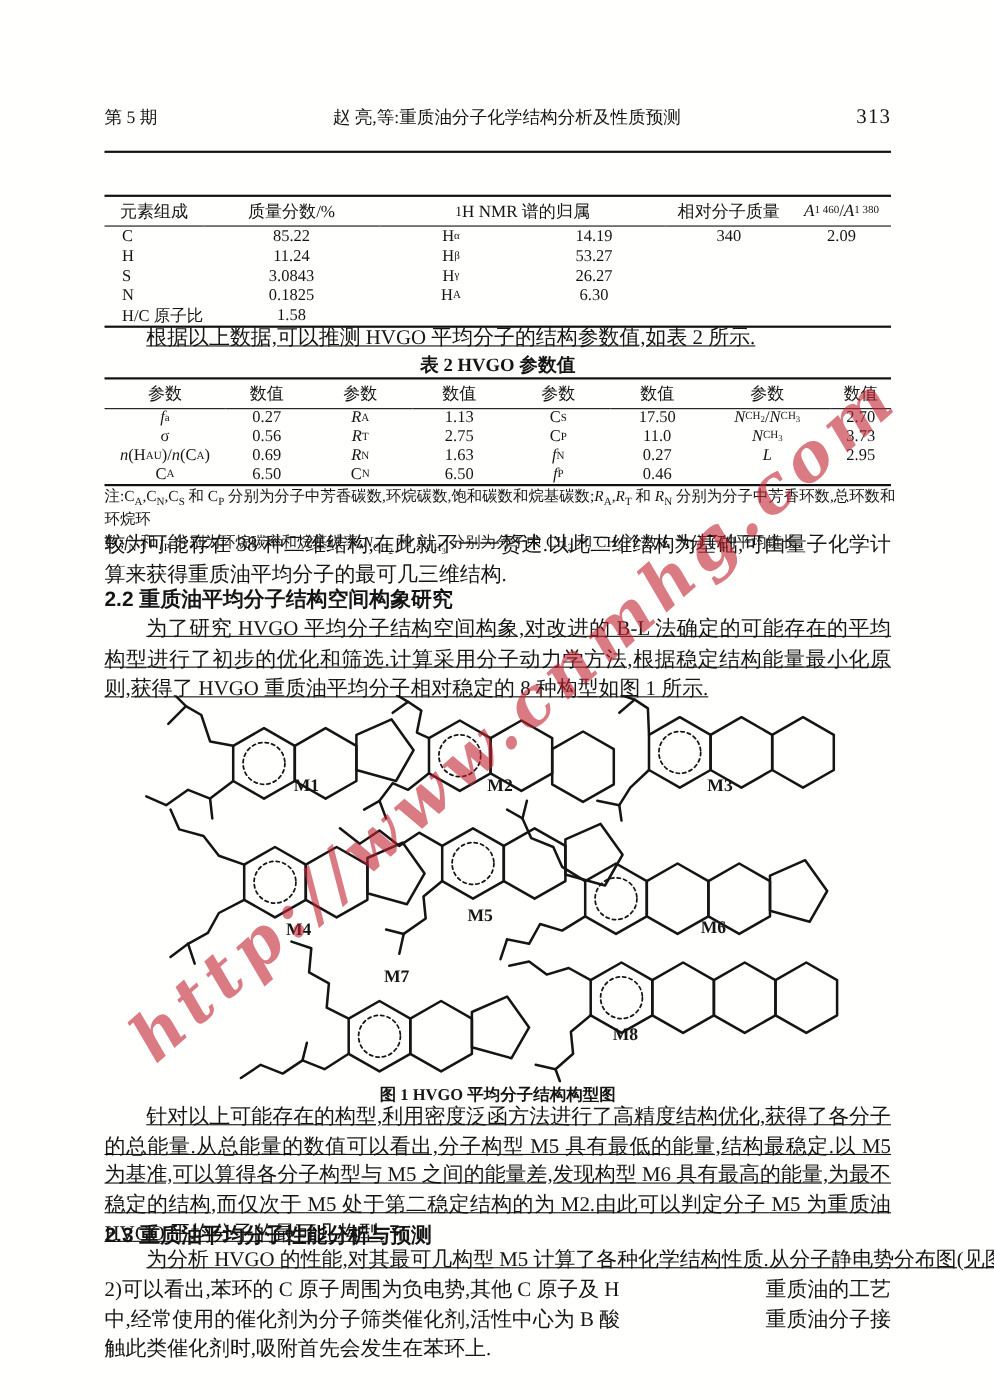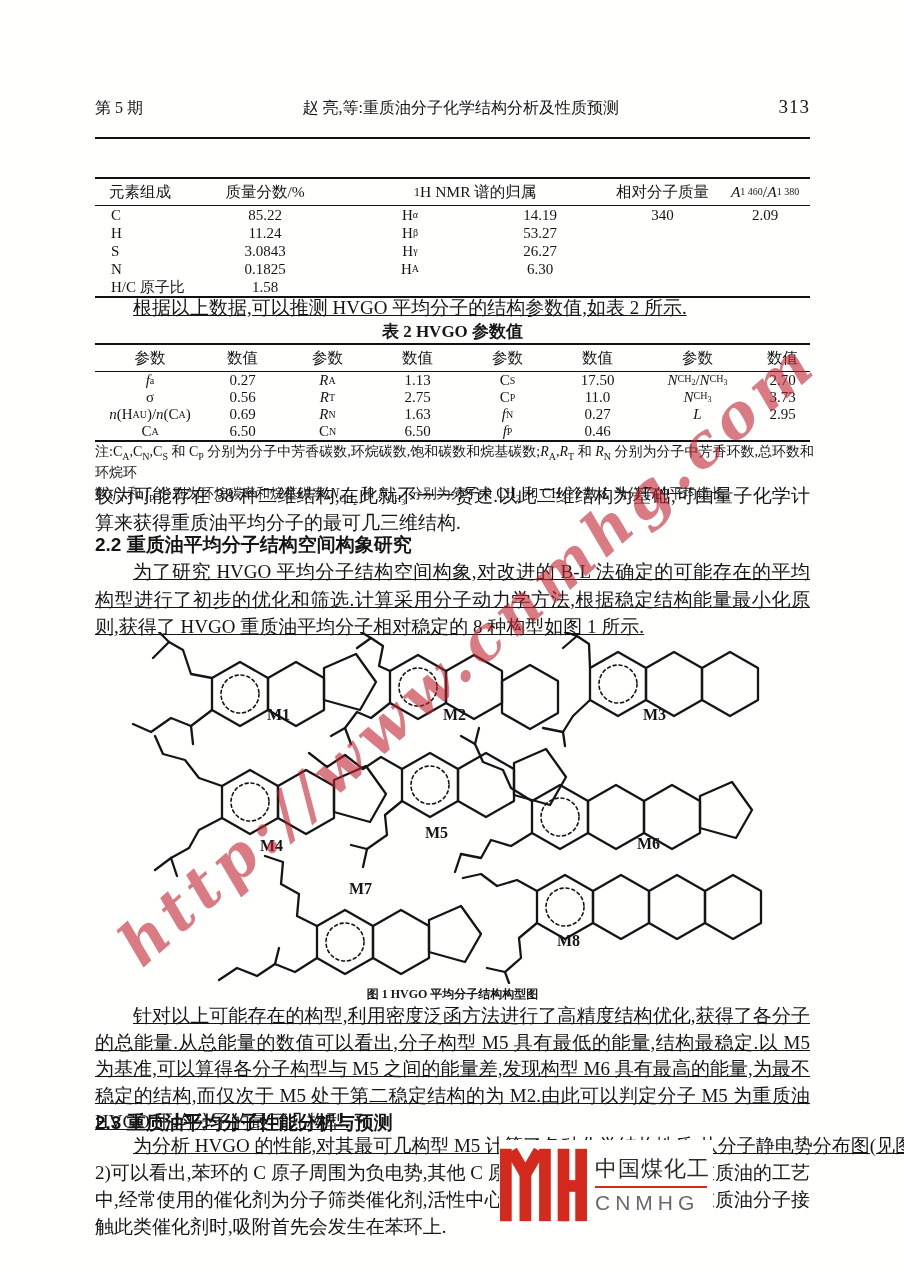--- a/index.html
+++ b/index.html
@@ -29,21 +29,21 @@
   .para{left:95px;width:715px;font-size:19px;line-height:27px;text-align:justify;}
   .ind{text-indent:2em;text-decoration:underline;}
   .note{left:95px;width:722px;font-size:14px;line-height:21px;}
   .sec-h{left:95px;width:715px;font-weight:bold;font-size:19px;
          font-family:"Liberation Sans","DejaVu Sans",sans-serif;}
   .pline{left:95px;width:715px;font-size:19px;height:27px;line-height:27px;white-space:nowrap;}
   .pline.split{display:flex;justify-content:space-between;}
   
   .figure{left:95px;top:632px;width:715px;height:352px;}
   .mol-label{position:absolute;font-weight:bold;font-size:16px;width:40px;}
-  .fig-cap{left:95px;top:986px;width:715px;text-align:center;font-weight:bold;font-size:12px;}
+  .fig-cap{left:95px;top:986px;width:715px;text-align:center;font-weight:bold;font-size:15px;}
   
   .watermark{left:128px;top:918px;font-size:60px;font-weight:bold;font-style:italic;
       letter-spacing:7px;color:rgba(193,34,46,0.60);white-space:nowrap;
       transform:rotate(-41.5deg);transform-origin:0 50%;z-index:5;
       font-family:"DejaVu Serif","Liberation Serif",serif;pointer-events:none;}
   
   .logo{left:499px;top:1140px;width:214px;height:88px;background:#fffffe;z-index:10;
         display:flex;align-items:center;gap:8px;}
   .logo-txt{display:flex;flex-direction:column;justify-content:center;}
   .logo-cn{font-size:22px;color:#2b2b2b;letter-spacing:1px;
@@ -296,32 +296,14 @@
     <span>重质油的工艺</span>
   </div>
   <div class="abs pline split" style="top:1186px">
     <span>中,经常使用的催化剂为分子筛类催化剂,活性中心为 B 酸</span>
     <span>重质油分子接</span>
   </div>
   <div class="abs pline" style="top:1213px">触此类催化剂时,吸附首先会发生在苯环上.</div>
 
   <div class="abs watermark">http://www.cnmhg.com</div>
 
-  <div class="abs logo">
-    <svg width="88" height="80" viewBox="0 0 90 80">
-      <g stroke="#d42a1e" stroke-width="12" fill="none">
-        <line x1="7" y1="4" x2="7" y2="78"></line>
-        <path d="M13 6 L27 30 L41 6"></path>
-        <line x1="27" y1="26" x2="27" y2="78"></line>
-        <line x1="47" y1="4" x2="47" y2="78"></line>
-        <line x1="66" y1="4" x2="66" y2="78"></line>
-        <line x1="84" y1="4" x2="84" y2="78"></line>
-        <line x1="66" y1="42" x2="84" y2="42"></line>
-      </g>
-    </svg>
-    <div class="logo-txt">
-      <span class="logo-cn">中国煤化工</span>
-      <span class="logo-rule"></span>
-      <span class="logo-en">CNMHG</span>
-    </div>
-  </div>
 
 </div>
 
 </body></html>

